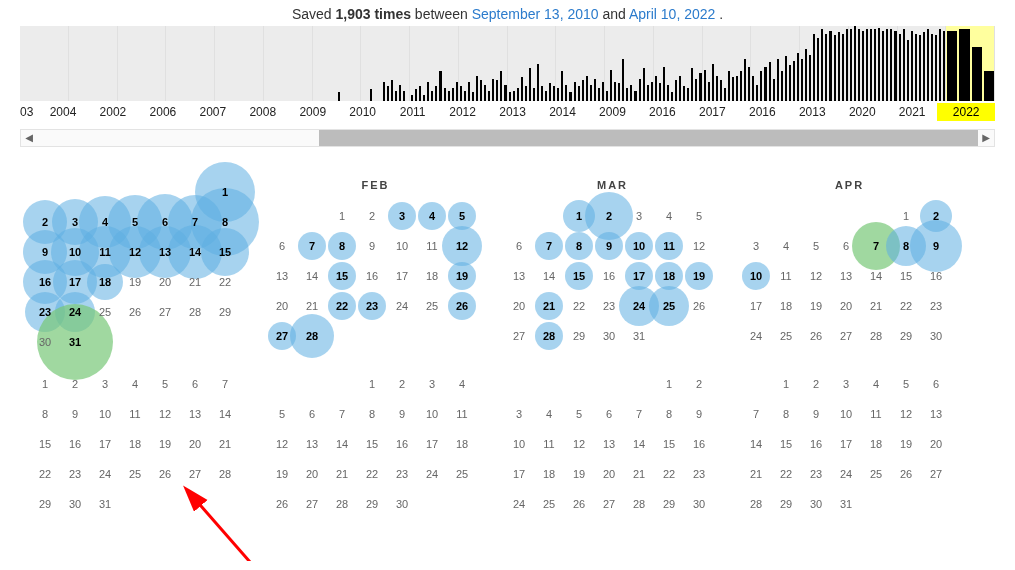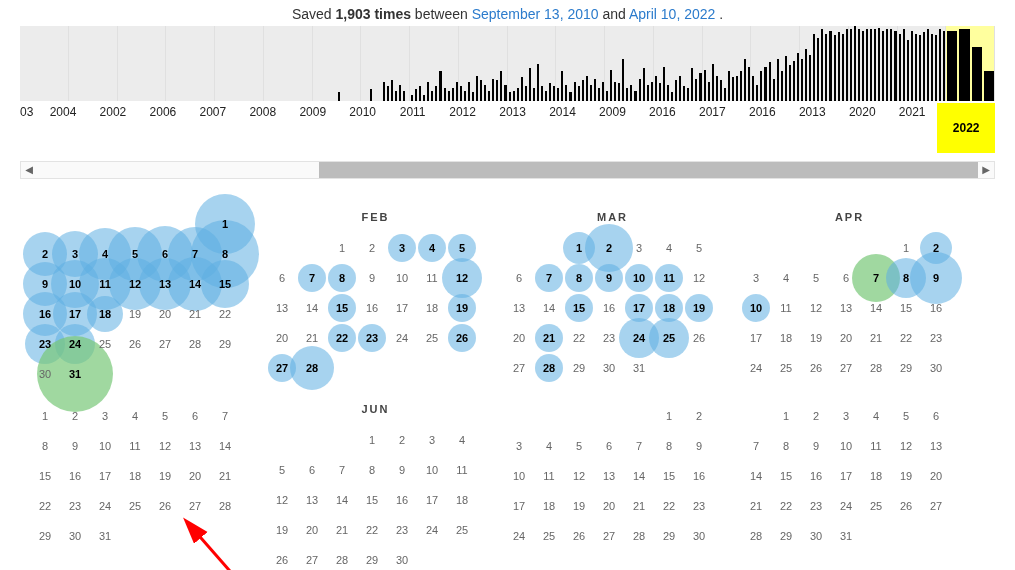--- a/index.html
+++ b/index.html
@@ -76,23 +76,23 @@
     color: #222;
     font-weight: normal;
     cursor: pointer;
   }
   .year-axis .yl:first-child {
     flex: 0 0 18px;
     text-align: left;
   }
   .year-axis .yl.sel {
     color: #000;
-    font-weight: bold;
+    font-weight: normal;
     background: #ffff00;
-    padding: 18px 4px;
+    padding: 2px 4px;
     margin: -2px 0;
   }
 
   
   .scrollbar {
     margin: 6px 20px 0 20px;
     display: flex;
     align-items: center;
     height: 16px;
     border: 1px solid #e3e3e3;
@@ -608,21 +608,20 @@
         <div class="day" style="left: 100px; top: 90px;"><span>25</span></div>
         <div class="day" style="left: 130px; top: 90px;"><span>26</span></div>
         <div class="day" style="left: 160px; top: 90px;"><span>27</span></div>
         <div class="day" style="left: 190px; top: 90px;"><span>28</span></div>
         <div class="day" style="left: 10px; top: 120px;"><span>29</span></div>
         <div class="day" style="left: 40px; top: 120px;"><span>30</span></div>
         <div class="day" style="left: 70px; top: 120px;"><span>31</span></div>
       </div>
     </div>
     <div class="month">
-      <div class="month-title">JUN</div>
       <div class="days" style="height: 150px;">
         <div class="day" style="left: 100px; top: 0px;"><span>1</span></div>
         <div class="day" style="left: 130px; top: 0px;"><span>2</span></div>
         <div class="day" style="left: 160px; top: 0px;"><span>3</span></div>
         <div class="day" style="left: 190px; top: 0px;"><span>4</span></div>
         <div class="day" style="left: 10px; top: 30px;"><span>5</span></div>
         <div class="day" style="left: 40px; top: 30px;"><span>6</span></div>
         <div class="day" style="left: 70px; top: 30px;"><span>7</span></div>
         <div class="day" style="left: 100px; top: 30px;"><span>8</span></div>
         <div class="day" style="left: 130px; top: 30px;"><span>9</span></div>

